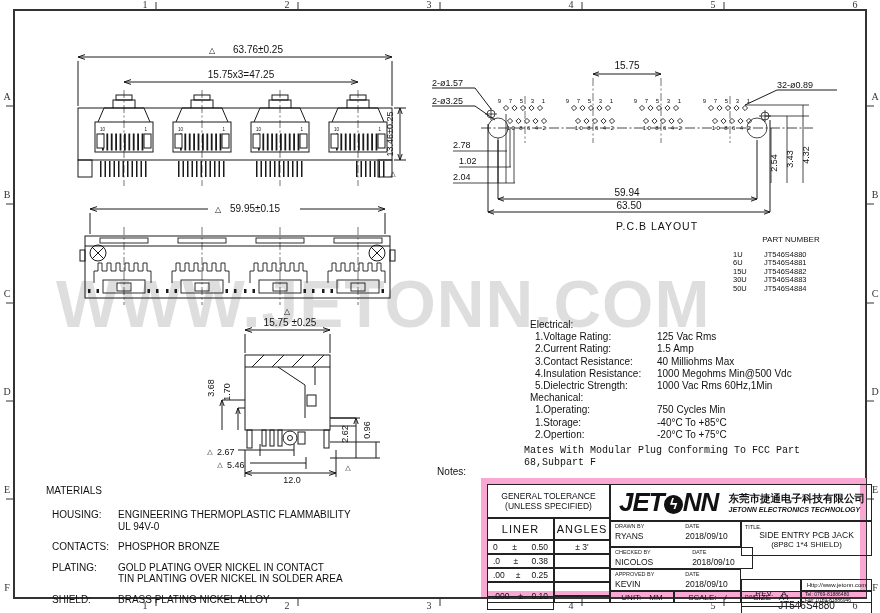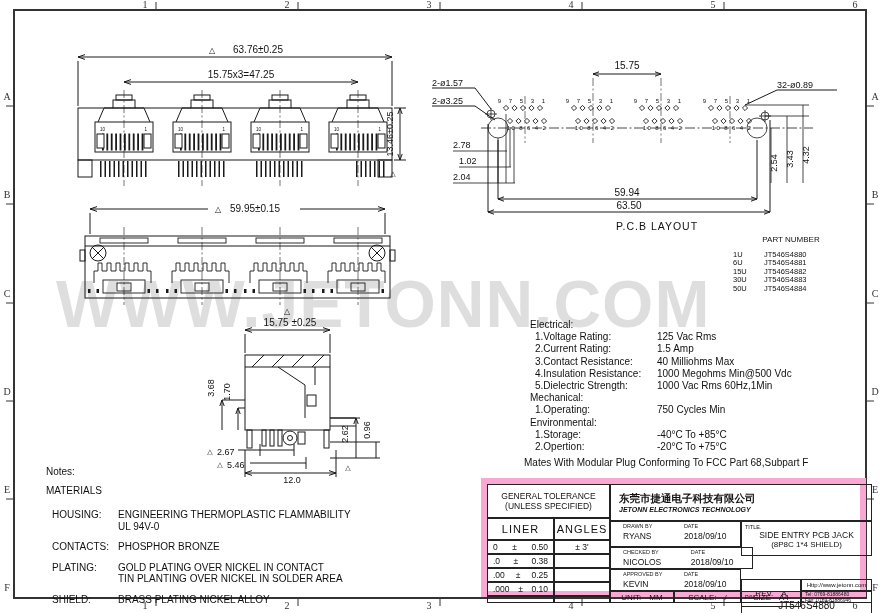--- a/index.html
+++ b/index.html
@@ -15,43 +15,43 @@
   .pnblk{position:absolute;left:733px;top:236px;width:116px;font-size:7.5px;line-height:8.6px;}
   .pnblk .ttl{text-align:center;margin-bottom:6px;font-size:8px;}
   .pnrow{display:flex;}
   .pnrow .u{width:26px;}
   .pnrow .p{margin-left:5px;}
   
   .specs{position:absolute;left:528px;top:319px;width:338px;font-size:10px;line-height:12.2px;}
   .specs .hd{margin-left:2px;}
   .specs .it{padding-left:7px;display:flex;}
   .specs .it .lb{width:122px;flex:none;}
-  .specs .ft{margin-left:-4px;margin-top:4px;}
+  .specs .ft{margin-left:-4px;margin-top:4px;font-family:Liberation Mono, monospace;}
   
   .notes{position:absolute;left:46px;top:462px;width:420px;font-size:10px;line-height:11.5px;}
-  .notes .nt{margin-top:4px;}
+  .notes .nt{margin-top:4px;text-align:right;}
   .notes .mt{margin-top:7px;}
   .nrow{display:flex;margin-top:9px;}
   .nrow .lb{width:66px;flex:none;padding-left:6px;}
   
   .tb{position:absolute;left:481px;top:478px;width:385px;height:119px;border:6px solid #f9a8d4;
       box-sizing:border-box;font-size:8px;}
   .cell{position:absolute;border:1px solid #222;box-sizing:border-box;overflow:hidden;}
   .tolhead{display:flex;flex-direction:column;justify-content:center;text-align:center;font-size:8.5px;line-height:10.5px;}
   .colhd{display:flex;align-items:center;justify-content:center;font-size:11px;letter-spacing:1px;}
   .tolrow{display:flex;align-items:center;justify-content:space-between;padding:0 5px;font-size:8.5px;}
   .tolang{display:flex;align-items:center;justify-content:center;font-size:8.5px;}
   .logoband{display:flex;align-items:center;justify-content:space-between;padding:2px 6px 2px 8px;}
   .logo{font-size:26px;font-weight:bold;font-style:italic;letter-spacing:-1px;white-space:nowrap;}
   .logo .o{display:inline-block;width:19px;height:19px;background:#111;border-radius:50%;
            color:#fff;font-size:14px;line-height:19px;text-align:center;font-style:normal;vertical-align:2px;}
   .comp{ text-align:left;}
   .comp .cn{font-size:10.5px;font-weight:bold;white-space:nowrap;}
   .comp .en{font-size:7px;font-weight:bold;font-style:italic;white-space:nowrap;}
-  .sg{padding:1px 12px;}
+  .sg{padding:1px 4px;}
   .sgl{display:flex;font-size:5.5px;color:#222;}
   .sgl span:first-child{width:58%;}
   .sgv{display:flex;font-size:8.5px;margin-top:2px;}
   .sgv span:first-child{width:58%;}
   .kv{display:flex;align-items:center;justify-content:center;gap:8px;font-size:8px;}
   .titlecell{position:relative;}
   .titlecell .tl{position:absolute;left:3px;top:2px;font-size:5.5px;}
   .titlecell .c1{text-align:center;margin-top:8px;font-size:8.5px;}
   .titlecell .c2{text-align:center;font-size:8px;}
   .pncell{position:relative;}
@@ -375,21 +375,20 @@
   </div>
   <div class="it">
     <span class="lb">5.Dielectric Strength:</span>
     <span>1000 Vac Rms 60Hz,1Min</span>
   </div>
   <div class="hd">Mechanical:</div>
   <div class="it">
     <span class="lb">1.Operating:</span>
     <span>750 Cycles Min</span>
   </div>
-  <div class="hd">Environmental:</div>
   <div class="it">
     <span class="lb">1.Storage:</span>
     <span>-40°C To +85°C</span>
   </div>
   <div class="it">
     <span class="lb">2.Opertion:</span>
     <span>-20°C To +75°C</span>
   </div>
   <div class="ft">Mates With Modular Plug Conforming To FCC Part 68,Subpart F</div>
 </div>
@@ -446,30 +445,33 @@
     <span>±</span>
     <span>0.38</span>
   </div>
   <div class="cell tolang" style="left:67px;top:70px;width:56px;height:14px"></div>
   <div class="cell tolrow" style="left:0;top:84px;width:67px;height:14px">
     <span>.00</span>
     <span>±</span>
     <span>0.25</span>
   </div>
   <div class="cell tolang" style="left:67px;top:84px;width:56px;height:14px"></div>
-  <div class="cell tolrow" style="left:0;top:98px;width:67px;height:14px">
+  <div class="cell tolrow" style="left:0;top:98px;width:67px;height:28px">
     <span>.000</span>
     <span>±</span>
     <span>0.10</span>
   </div>
   <div class="cell tolang" style="left:67px;top:98px;width:56px;height:14px"></div>
   <div class="cell" style="left:0;top:112px;width:67px;height:7px"></div>
   <div class="cell" style="left:67px;top:112px;width:56px;height:7px"></div>
 
   <div class="cell logoband" style="left:123px;top:0;width:262px;height:37px">
+    <div class="logo">
+      <span>JET</span><span class="o">ϟ</span><span>NN</span>
+    </div>
     <div class="comp">
       <div class="cn">东莞市捷通电子科技有限公司</div>
       <div class="en">JETONN ELECTRONICS TECHNOLOGY</div>
     </div>
   </div>
 
   <div class="cell sg" style="left:123px;top:37px;width:131px;height:26px">
     <div class="sgl">
         <span>DRAWN BY</span>
         <span>DATE</span>

